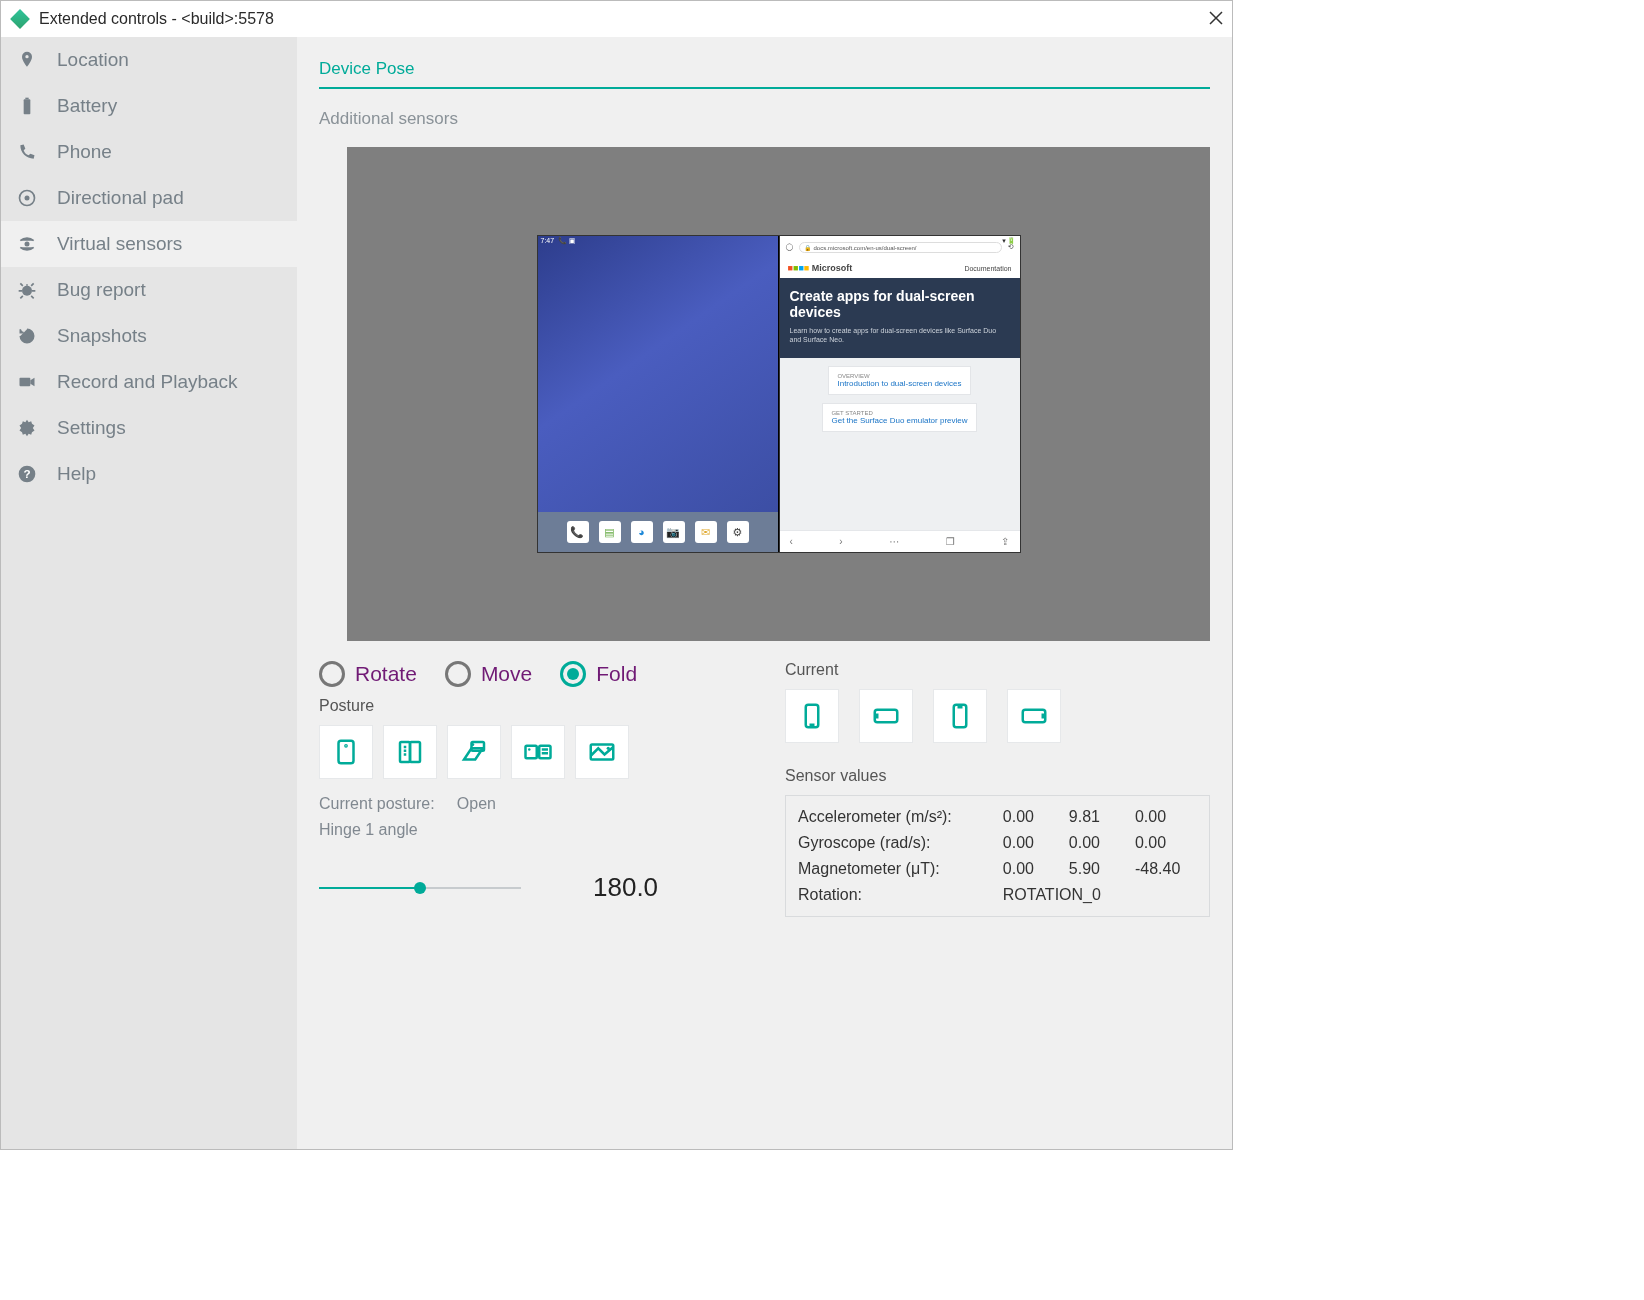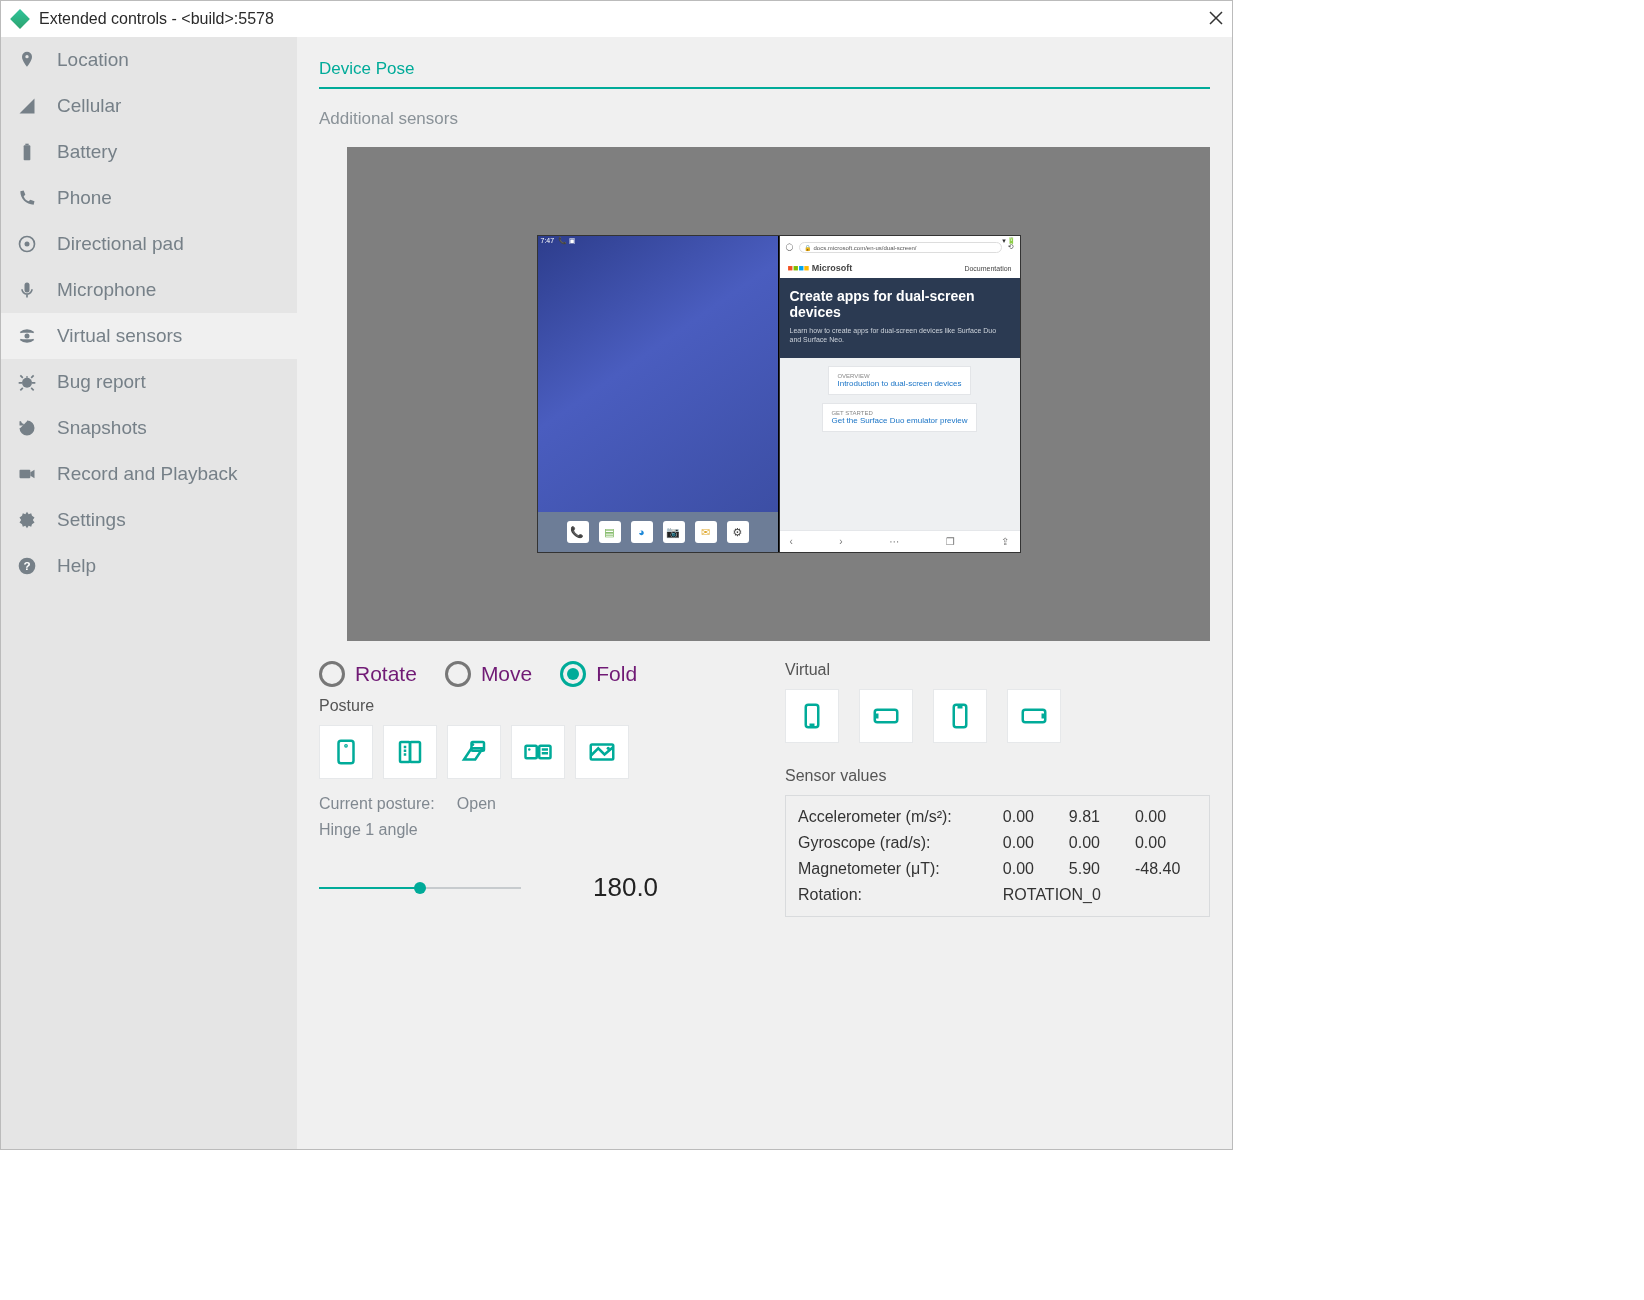--- a/index.html
+++ b/index.html
@@ -153,28 +153,20 @@
         <span class="icon">
             <svg class="is-icon" viewBox="0 0 24 24">
               <path d="M12 2a6 6 0 016 6c0 5-6 12-6 12S6 13 6 8a6 6 0 016-6zm0 8a2 2 0 100-4 2 2 0 000 4z"></path>
             </svg>
           </span>
         <span>Location</span>
       </div>
       <div class="sidebar-item">
         <span class="icon">
             <svg class="is-icon" viewBox="0 0 24 24">
-              <path d="M3 21 L21 3 L21 21 Z"></path>
-            </svg>
-          </span>
-        <span>Cellular</span>
-      </div>
-      <div class="sidebar-item">
-        <span class="icon">
-            <svg class="is-icon" viewBox="0 0 24 24">
               <rect x="8" y="4" width="8" height="18" rx="1"></rect>
               <rect x="10" y="2" width="4" height="2"></rect>
             </svg>
           </span>
         <span>Battery</span>
       </div>
       <div class="sidebar-item">
         <span class="icon">
             <svg class="is-icon" viewBox="0 0 24 24">
               <path d="M4 4c0 9 7 16 16 16l1-4-5-2-2 2c-3-1-5-3-6-6l2-2-2-5-4 1z"></path>
@@ -183,29 +175,20 @@
         <span>Phone</span>
       </div>
       <div class="sidebar-item">
         <span class="icon">
             <svg class="is-icon" viewBox="0 0 24 24">
               <circle cx="12" cy="12" r="9" fill="none" stroke="var(--sidebar-grey)" stroke-width="2"></circle>
               <circle cx="12" cy="12" r="3"></circle>
             </svg>
           </span>
         <span>Directional pad</span>
-      </div>
-      <div class="sidebar-item">
-        <span class="icon">
-            <svg class="is-icon" viewBox="0 0 24 24">
-              <rect x="9" y="3" width="6" height="12" rx="3"></rect>
-              <path d="M6 11a6 6 0 0012 0M12 17v4" fill="none" stroke="var(--sidebar-grey)" stroke-width="2"></path>
-            </svg>
-          </span>
-        <span>Microphone</span>
       </div>
       <div class="sidebar-item active">
         <span class="icon">
             <svg class="is-icon" viewBox="0 0 24 24" fill="none" stroke="var(--sidebar-grey)" stroke-width="2">
               <path d="M4 8a12 12 0 0116 0M4 16a12 12 0 0016 0"></path>
               <circle cx="12" cy="12" r="2" fill="var(--sidebar-grey)"></circle>
             </svg>
           </span>
         <span>Virtual sensors</span>
       </div>
@@ -385,21 +368,21 @@
             <div class="slider">
               <div class="track"></div>
                 <div class="fill"></div>
                 <div class="thumb"></div>
             </div>
             <div class="slider-val">180.0</div>
           </div>
         </div>
 
         <div class="rcol">
-          <div class="section-header">Virtual</div>
+          <div class="section-header">Current</div>
           <div class="rotbtns">
             <div class="tilebtn">
                 <svg viewBox="0 0 24 24">
                   <rect x="7" y="3" width="10" height="18" rx="2"></rect>
                   <line x1="10" y1="19" x2="14" y2="19"></line>
                 </svg>
               </div>
             <div class="tilebtn">
                 <svg viewBox="0 0 24 24">
                   <rect x="3" y="7" width="18" height="10" rx="2"></rect>

